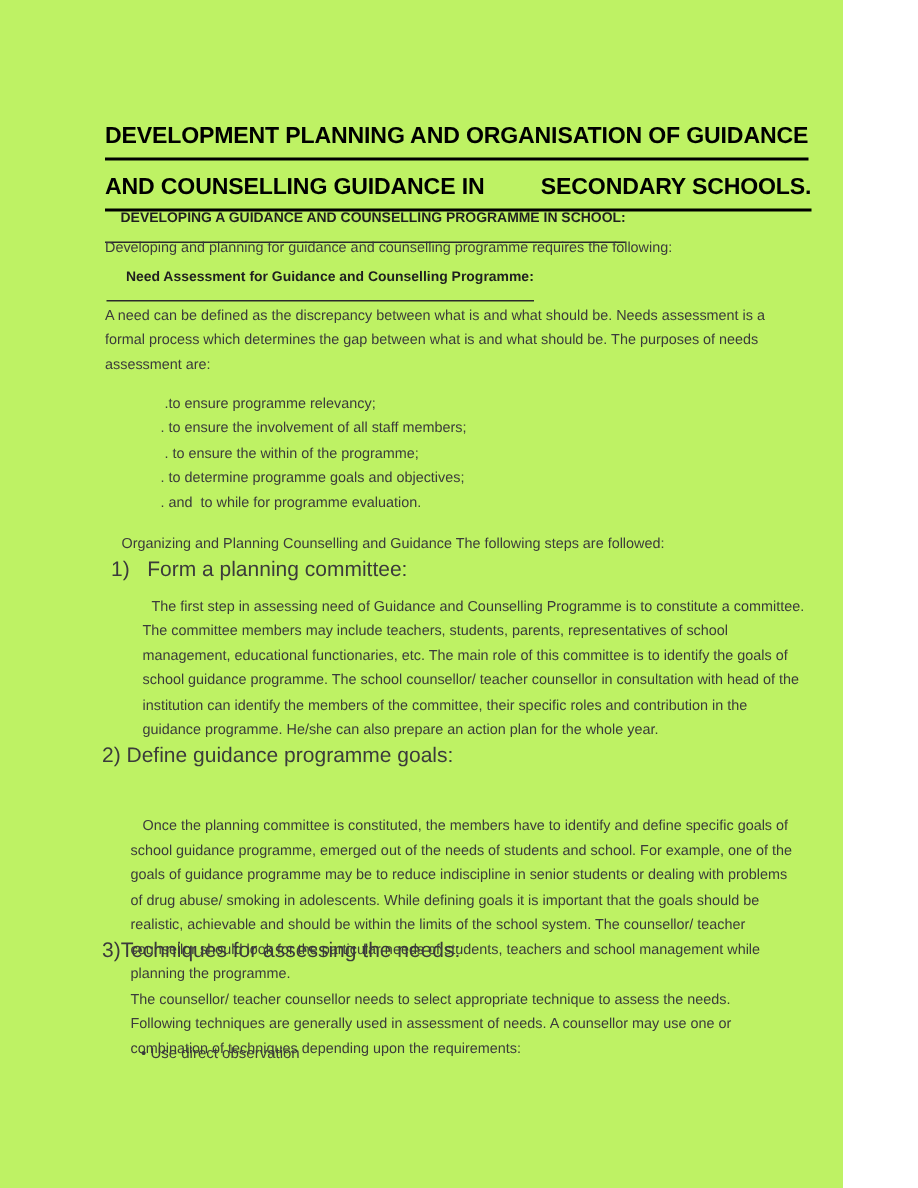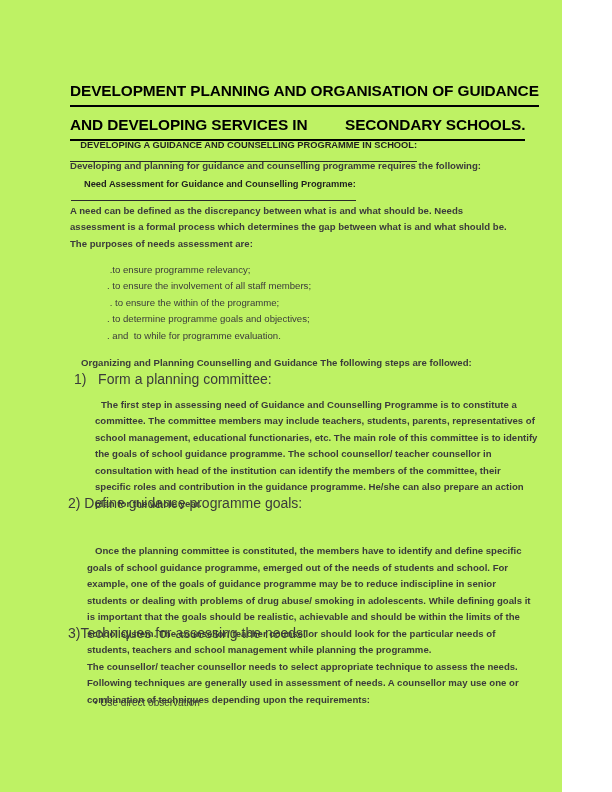--- a/index.html
+++ b/index.html
@@ -69,21 +69,20 @@
     top: 169px;
   }
 
   
   .para {
     position: absolute;
     font-size: 9.6px;
     line-height: 16.5px;
     color: #3b3b3b;
     text-align: left;
-    font-weight: bold;
   }
 
   #para-intro      { left: 70px; top: 148px; width: 470px; }
   #para-need-def   { left: 70px; top: 193px; width: 440px; }
 
   
   .purpose-list {
     position: absolute;
     left: 70px;
     top: 249px;
@@ -130,21 +129,21 @@
     white-space: pre;
   }
 </style>
 </head>
 <body>
 
 <div class="page">
 
   <h1 class="doc-title">
     <span class="tline">DEVELOPMENT PLANNING AND ORGANISATION OF GUIDANCE</span>
-    <span class="tline">AND DEVELOPING SERVICES IN         SECONDARY SCHOOLS.</span>
+    <span class="tline">AND COUNSELLING GUIDANCE IN         SECONDARY SCHOOLS.</span>
   </h1>
 
   <div class="sub-heading" id="heading-developing">
     <span>DEVELOPING A GUIDANCE AND COUNSELLING PROGRAMME IN SCHOOL</span><span class="nounder">:</span>
   </div>
 
   <p class="para" id="para-intro">Developing and planning for guidance and counselling programme requires the following:</p>
 
   <div class="sub-heading" id="heading-need-assessment">
     <span> Need Assessment for Guidance and Counselling Programme</span><span class="nounder">:</span>

